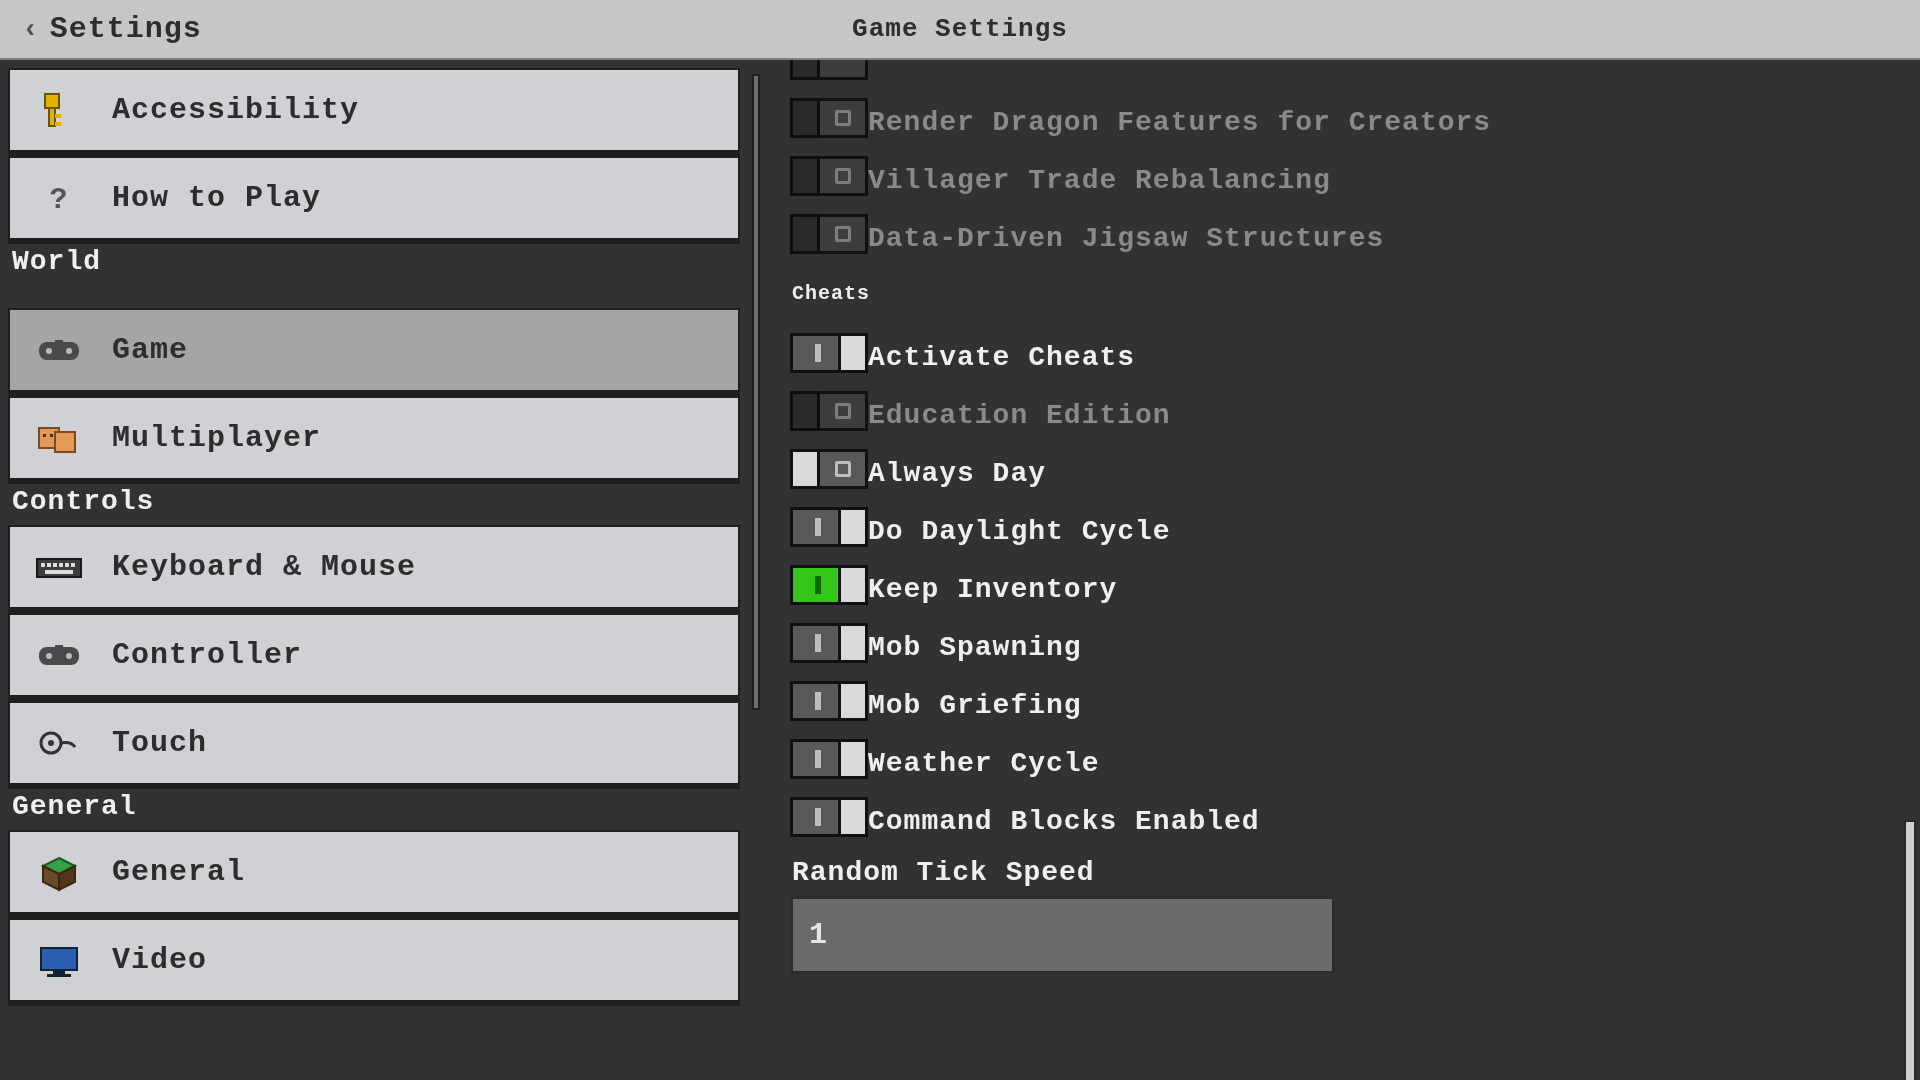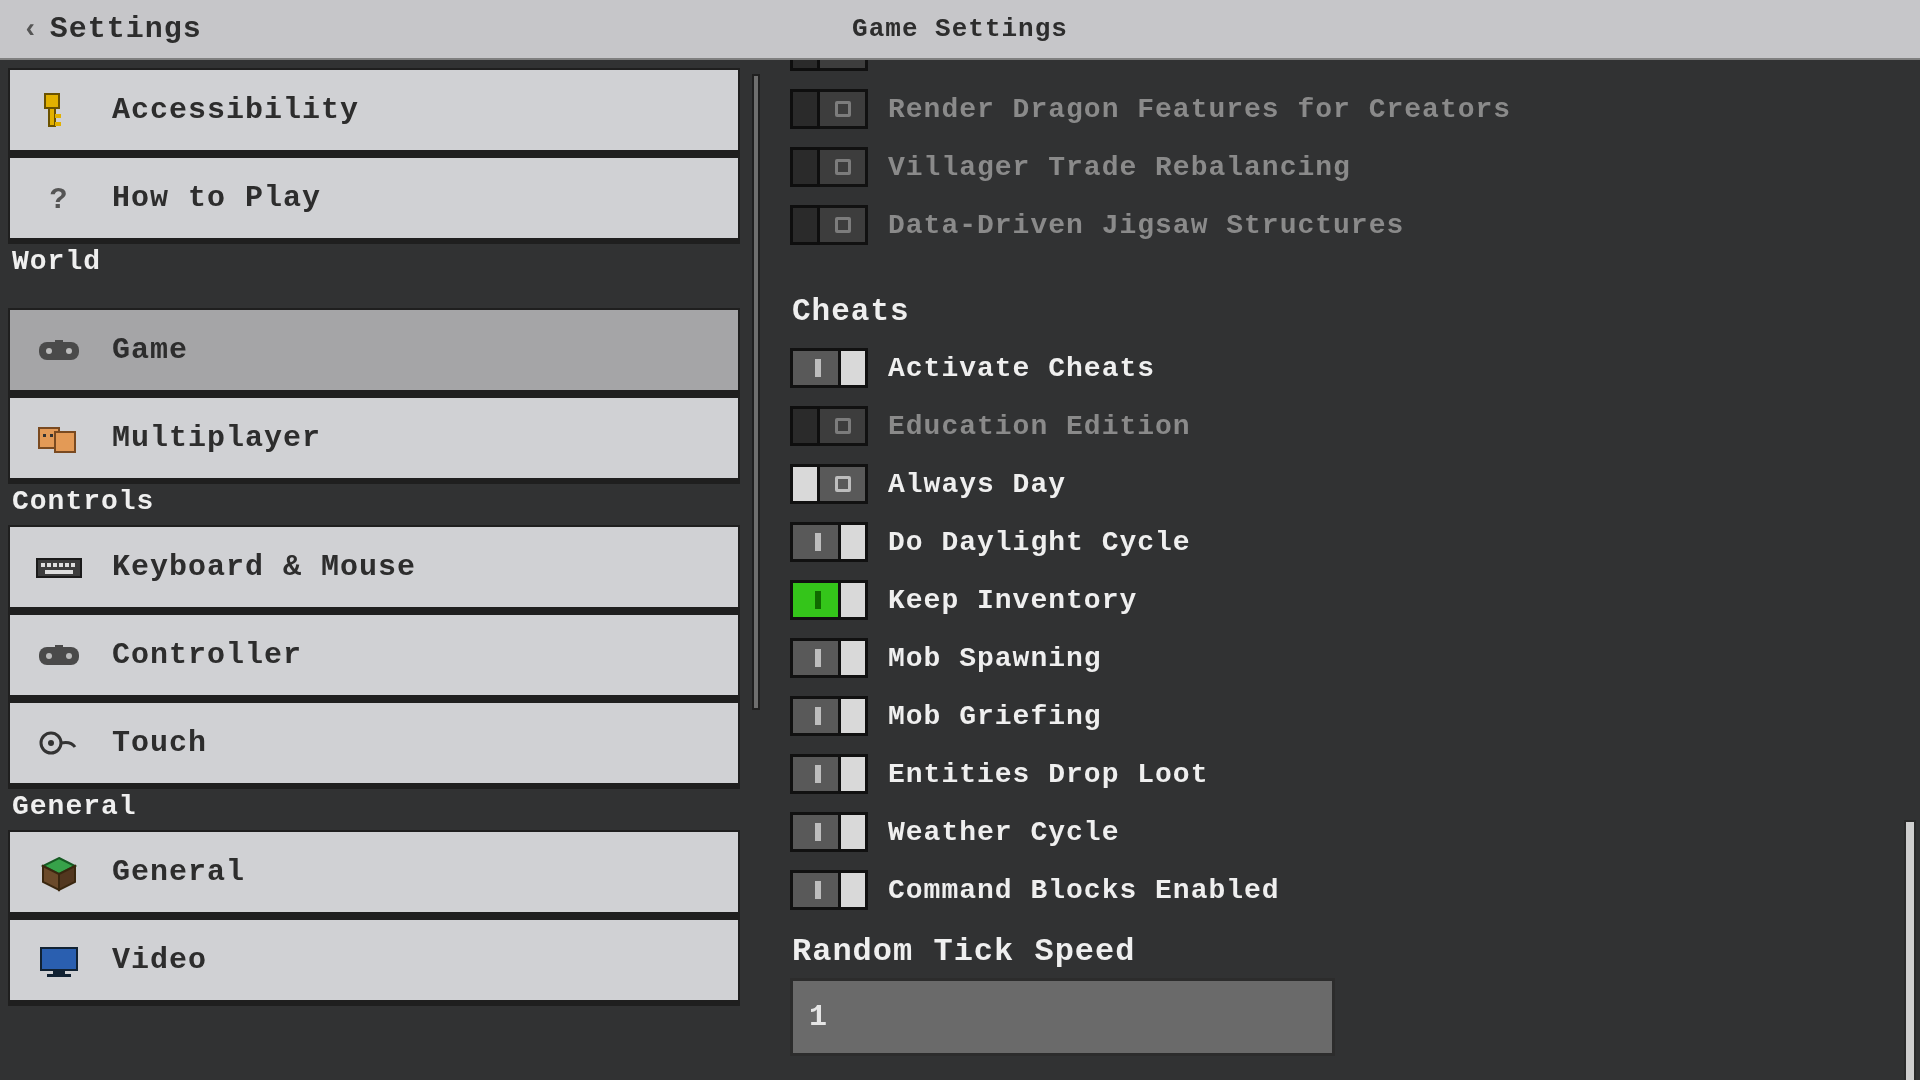--- a/index.html
+++ b/index.html
@@ -32,25 +32,25 @@
   .sb-scroll{position:absolute;right:0;top:14px;bottom:370px;width:8px;background:#6e6e6e;border:2px solid #1f1f1f;}
   .sb-item{height:88px;background:var(--btn);border:2px solid var(--btn-border);border-bottom-width:6px;margin-bottom:0;display:flex;align-items:center;gap:26px;padding:11px 22px;color:var(--text-dark);font-size:30px;letter-spacing:1px;margin-right:12px;}
   .sb-item+.sb-item{margin-top:0;}
   .sb-item.selected{background:var(--btn-selected);margin-top:31px;}
   .sb-section{color:var(--text-light);font-size:28px;letter-spacing:1px;margin:2px 0 8px 4px;}
   .icon{width:54px;height:40px;display:flex;align-items:center;justify-content:center;}
   .icon svg{width:48px;height:40px;}
   
   .main{flex:1;padding:0 0 0 30px;position:relative;overflow:hidden;}
   .main-scroll{position:absolute;right:4px;top:760px;width:12px;height:290px;background:#cfcfcf;border:2px solid #2a2a2a;}
-  .row{display:flex;align-items:center;gap:20px;height:58px;}
+  .row{display:flex;align-items:flex-end;height:58px;}
   .row.disabled .label{color:var(--text-muted);}
   .label{font-size:28px;letter-spacing:1px;}
-  .section-h{font-size:31px;letter-spacing:1px;margin:40px 0 10px 2px;}
-  .field-label{font-size:32px;letter-spacing:1px;margin:14px 0 8px 2px;}
+  .section-h{font-size:20px;letter-spacing:1px;margin:28px 0 10px 2px;}
+  .field-label{font-size:28px;letter-spacing:1px;margin:20px 0 8px 2px;}
   .first-cut{height:20px;overflow:hidden;}
   .first-cut .row{margin-top:-38px;}
 
   
   .toggle{width:78px;height:40px;border:3px solid #111;position:relative;background:var(--toggle-body);flex:0 0 auto;}
   .toggle .track-mark{position:absolute;left:22px;top:50%;transform:translateY(-50%);width:6px;height:18px;background:#bdbdbd;}
   .toggle .knob{position:absolute;top:-3px;bottom:-3px;width:30px;background:var(--toggle-knob);border:3px solid #111;right:-3px;}
   .toggle.off .knob{right:-3px;}
   .toggle.on{background:var(--toggle-on);}
   .toggle.on .track-mark{background:#106a00;}
@@ -233,27 +233,20 @@
           <span class="knob"></span>
         </div>
     <span class="label">Mob Spawning</span>
   </div>
       <div class="row">
     <div class="toggle off">
           <span class="track-mark"></span>
           <span class="knob"></span>
         </div>
     <span class="label">Mob Griefing</span>
-  </div>
-      <div class="row">
-    <div class="toggle off">
-          <span class="track-mark"></span>
-          <span class="knob"></span>
-        </div>
-    <span class="label">Entities Drop Loot</span>
   </div>
       <div class="row">
     <div class="toggle off">
           <span class="track-mark"></span>
           <span class="knob"></span>
         </div>
     <span class="label">Weather Cycle</span>
   </div>
       <div class="row">
     <div class="toggle off">

